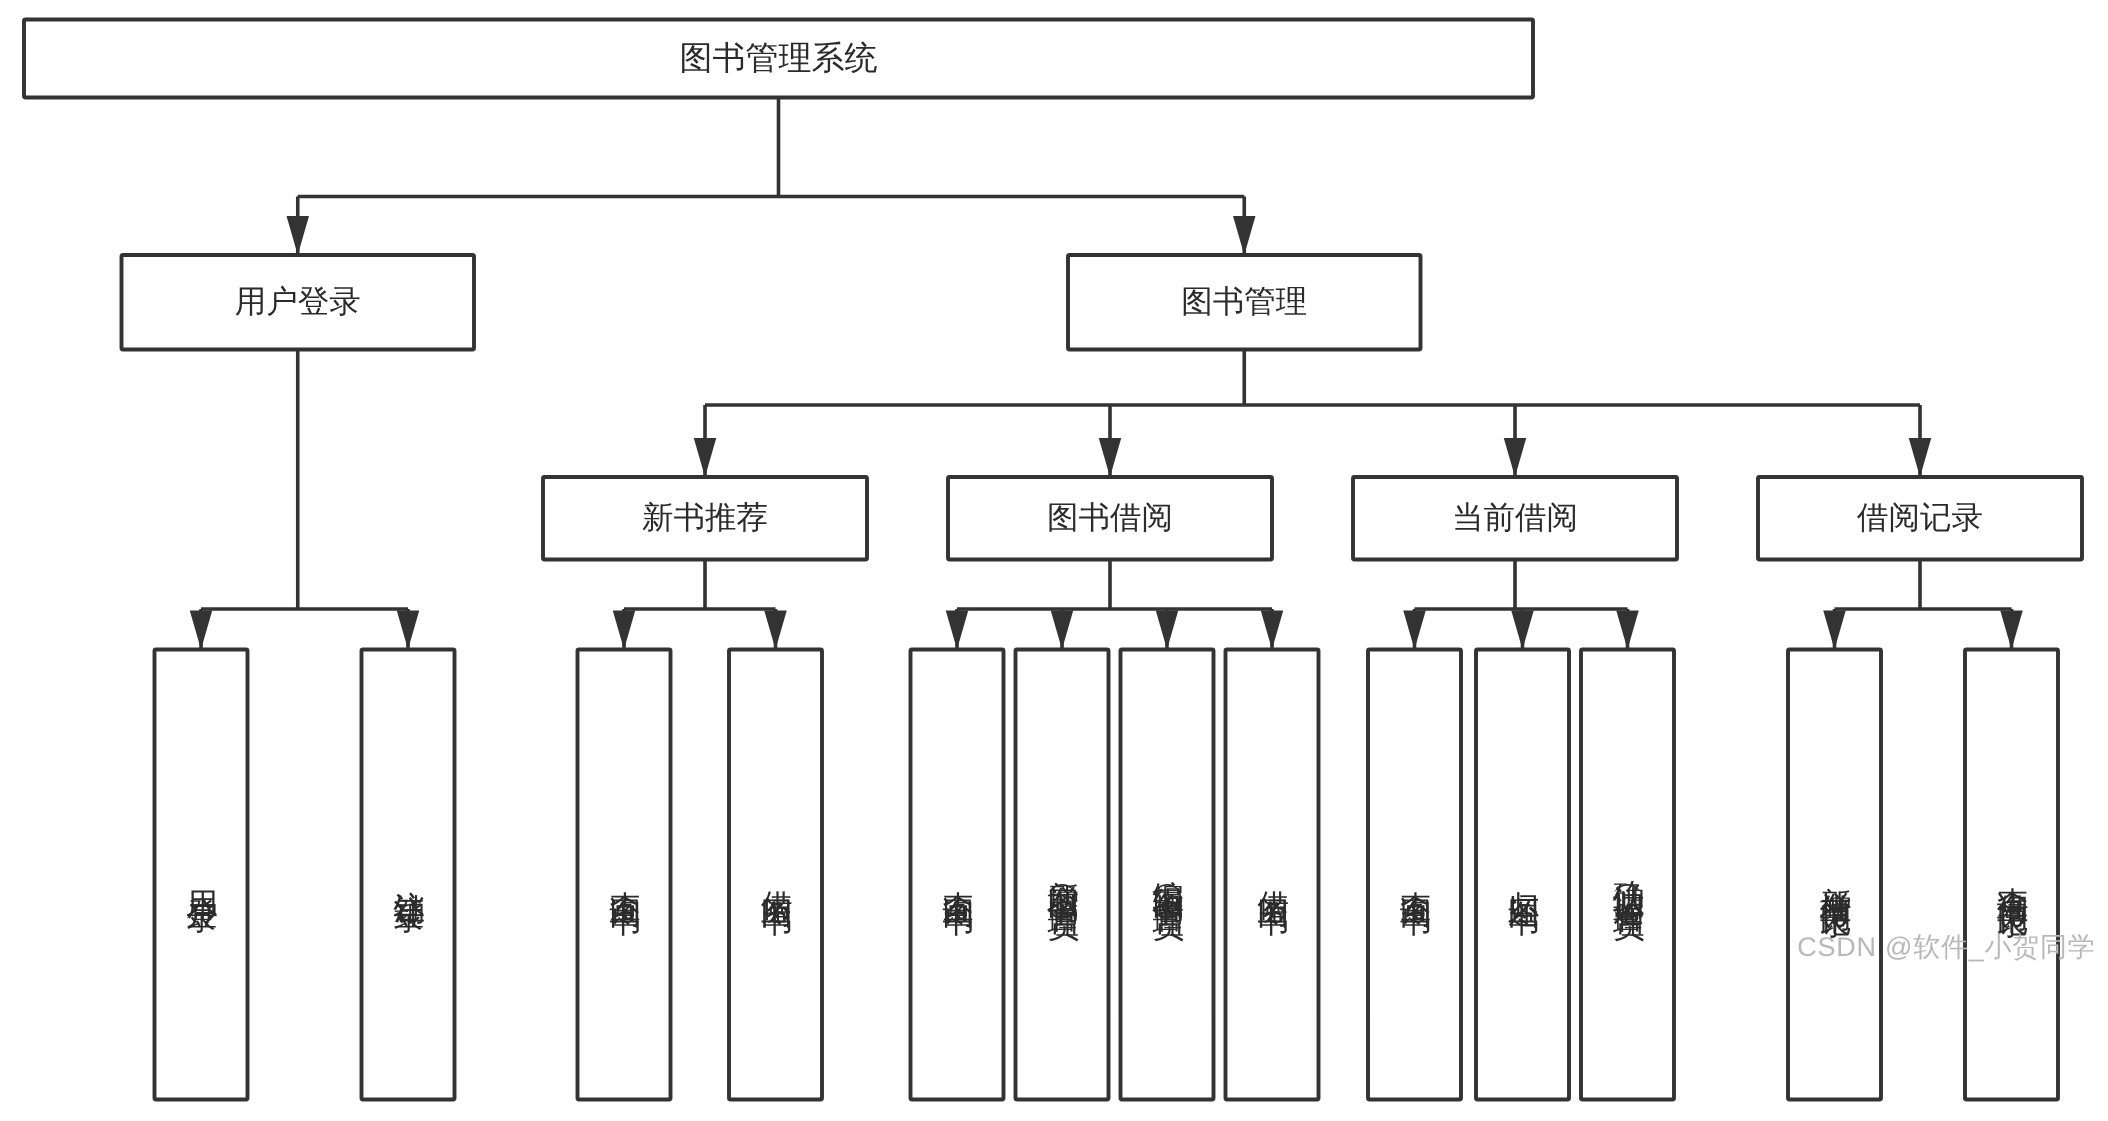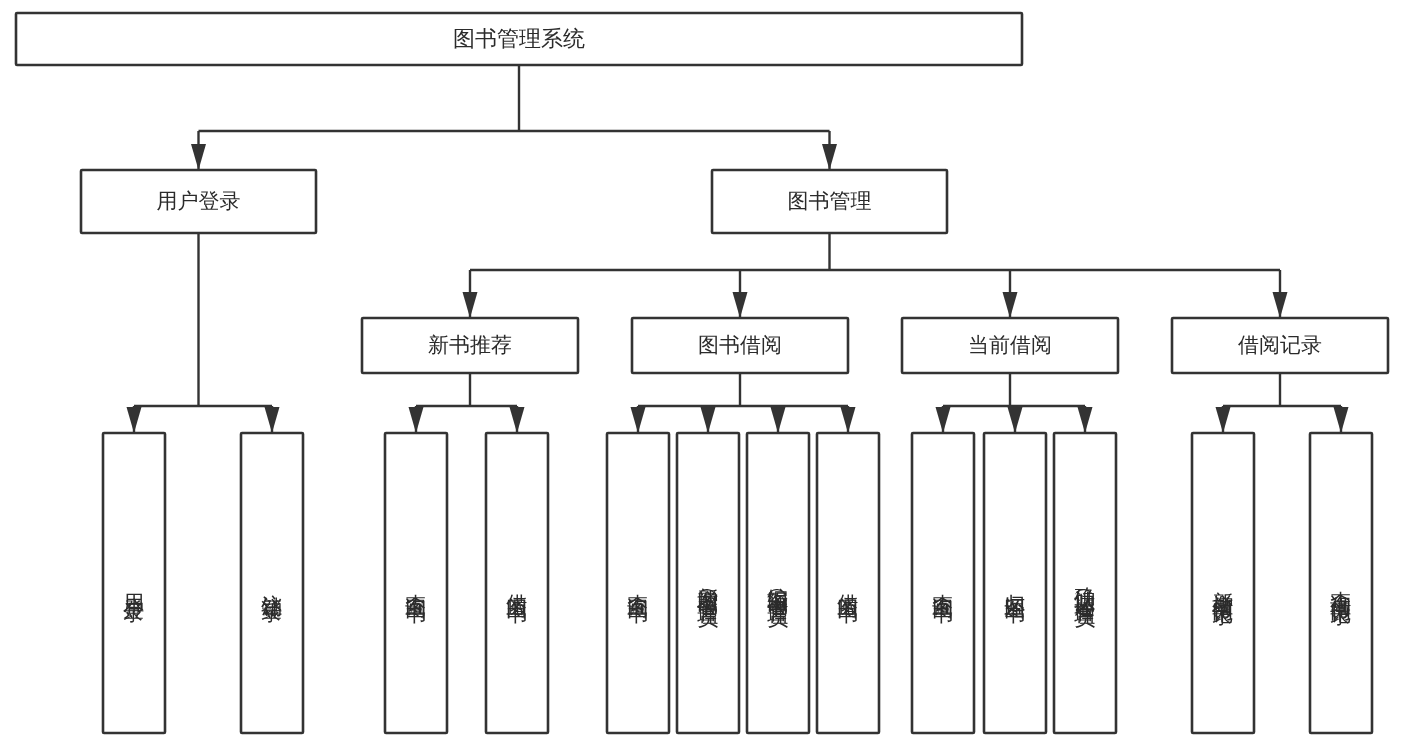--- a/index.html
+++ b/index.html
@@ -210,13 +210,14 @@
       <div class="vlabel-wrap" style="left: 1054px; top: 433px; width: 62px; height: 300px;">
         <span class="vlabel-text">确认归还（管理员）</span>
       </div>
       <div class="vlabel-wrap" style="left: 1192px; top: 433px; width: 62px; height: 300px;">
         <span class="vlabel-text">新增借阅记录</span>
       </div>
       <div class="vlabel-wrap" style="left: 1310px; top: 433px; width: 62px; height: 300px;">
         <span class="vlabel-text">查询借阅记录</span>
       </div>
     </div>
+  <div id="watermark">CSDN @软件_小贺同学</div>
 </div>
 
 </body></html>

